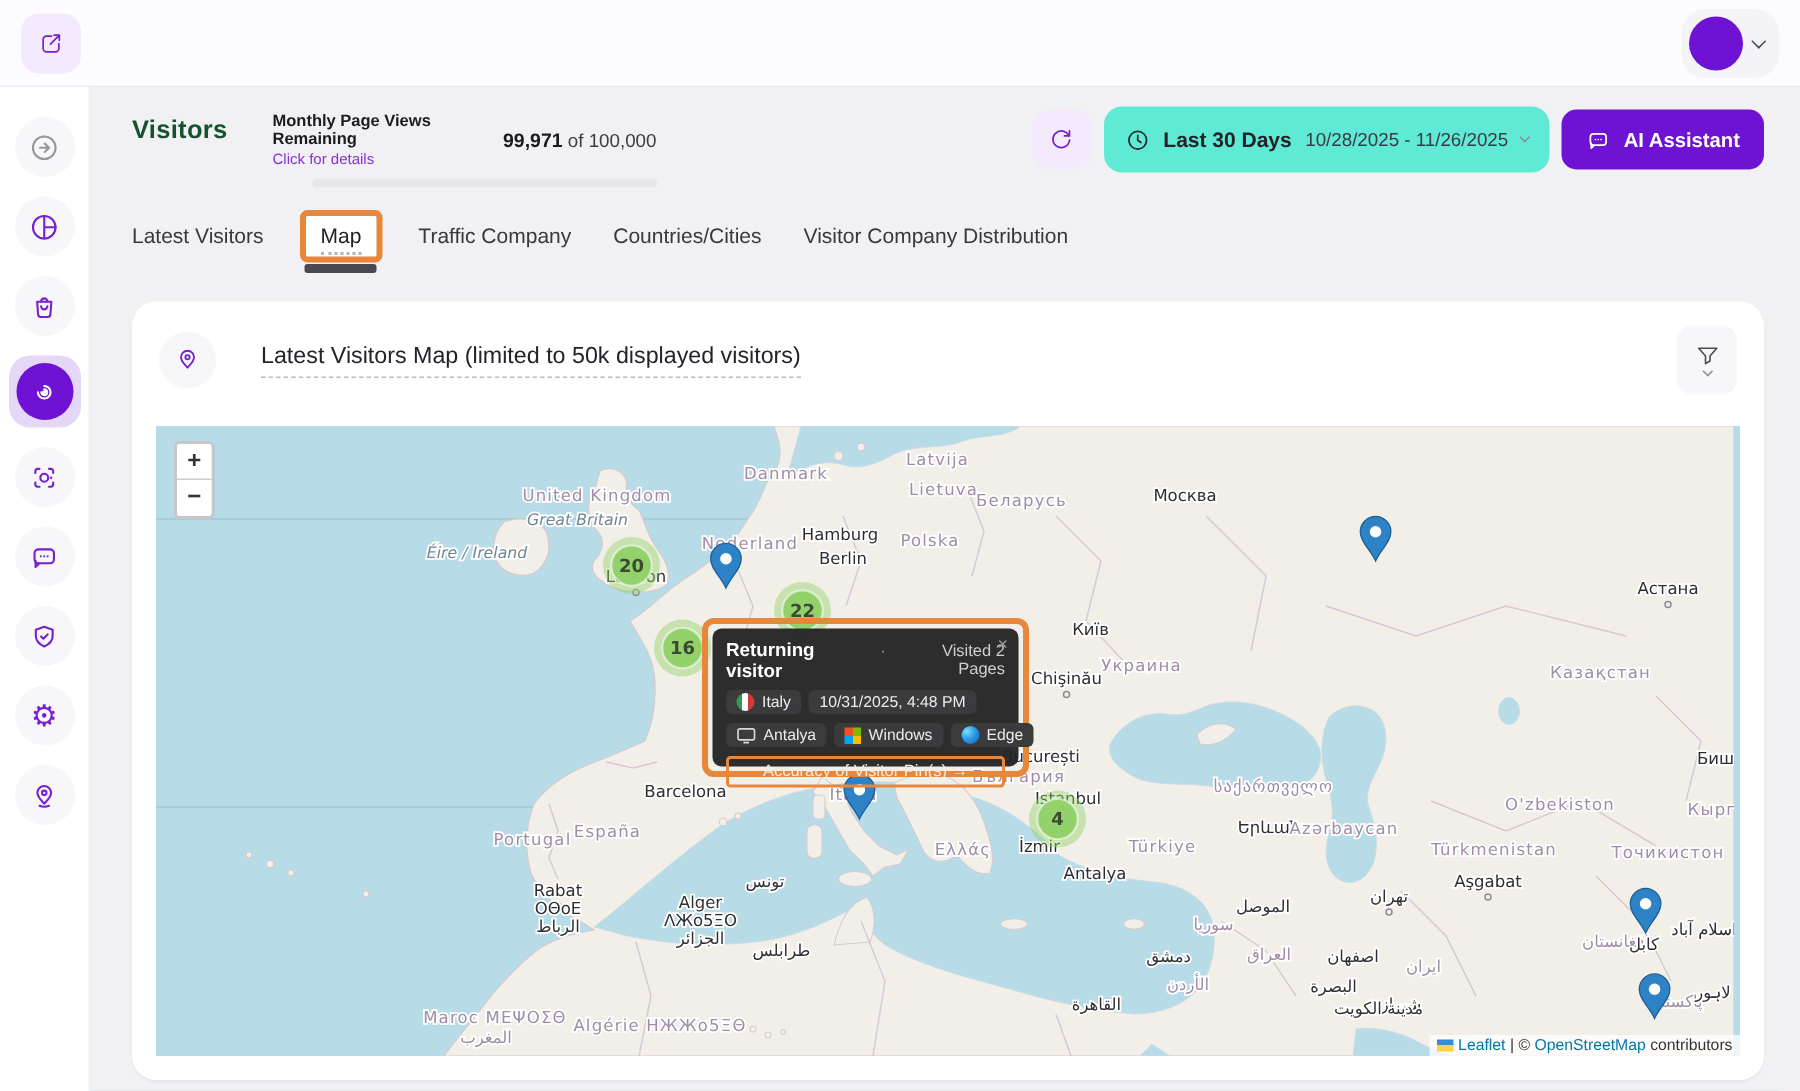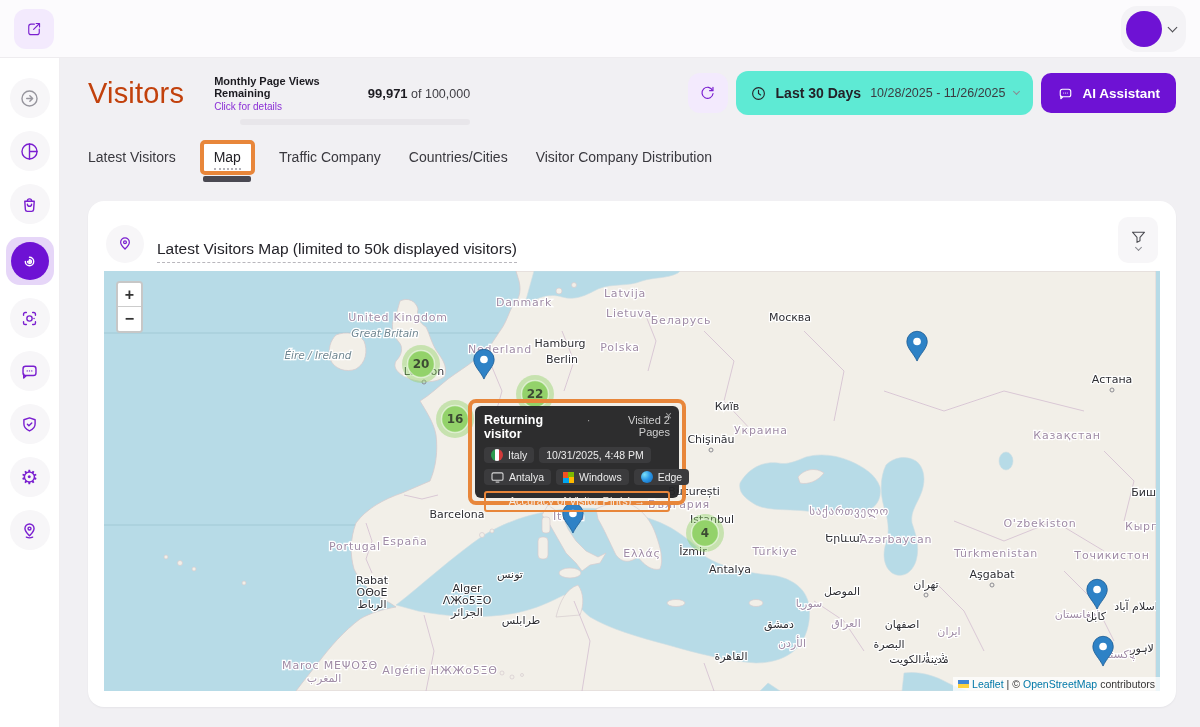--- a/index.html
+++ b/index.html
@@ -35,21 +35,21 @@
   .side-ico.gray{color:#97969e;}
   .side-item.active{width:48px;height:48px;border-radius:14px;background:#e6d6f8;
     display:flex;align-items:center;justify-content:center;}
   .side-item.active .side-ico{background:var(--accent);color:#fff;width:38px;height:38px;}
   .side-ico svg{width:21px;height:21px;fill:none;stroke:currentColor;stroke-width:1.6;
     stroke-linecap:round;stroke-linejoin:round;}
   .side-ico .gear{font-family:"DejaVu Sans",sans-serif;font-size:20px;line-height:1;color:currentColor;}
   
   .main{margin-left:60px;padding:13px 24px 0 28px;}
   .header-row{display:flex;align-items:flex-start;}
-  .page-title{font-size:29px;font-weight:400;color:#c2410c;margin-top:6px;letter-spacing:.2px;}
+  .page-title{font-size:17px;font-weight:700;color:#14532d;margin-top:6px;letter-spacing:.2px;}
   .quota{margin-left:30px;width:256px;margin-top:4px;}
   .quota-top{display:flex;align-items:center;gap:10px;}
   .quota-label{font-size:11px;font-weight:700;color:#1c1b21;}
   .quota-link{font-size:10px;color:#8b2fd6;font-weight:500;cursor:pointer;margin-top:2px;}
   .quota-val{font-size:12.5px;color:#3f3e44;white-space:nowrap;}
   .quota-val b{font-size:13px;color:#1c1b21;}
   .quota-bar{margin-top:7px;height:6px;border-radius:3px;background:#e8e6ea;width:230px;margin-left:26px;}
   .header-right{margin-left:auto;display:flex;align-items:center;gap:8px;}
   .date-pill{height:44px;border-radius:12px;background:#5eead4;display:flex;align-items:center;
     gap:9px;padding:0 14px;cursor:pointer;}
@@ -64,21 +64,21 @@
   .tab .tab-label{position:relative;z-index:2;}
   .tab.active{margin:0 10px;}
   .tab.active .tab-label{font-weight:500;color:#232227;border-bottom:2px dotted #b4b3ba;padding-bottom:3px;}
   .tab.active .annot-box{position:absolute;left:-14px;right:-14px;top:-3px;bottom:0;
     border:4px solid var(--annot);border-radius:5px;background:#fff;z-index:1;}
   .tab.active .indicator{position:absolute;left:50%;transform:translateX(-50%);bottom:-7px;
     width:48px;height:6px;background:#4a4952;border-radius:2px;z-index:0;}
   
   .card{margin-top:26px;background:var(--card);border-radius:16px;padding:14px 16px 16px;
     box-shadow:0 1px 2px rgba(20,20,30,.05);}
-  .card-head{display:flex;align-items:flex-end;gap:13px;padding:2px 2px 8px;}
+  .card-head{display:flex;align-items:center;gap:30px;padding:2px 2px 21px;}
   .card-pin{width:38px;height:38px;border-radius:50%;background:#f7f6f8;flex:none;
     display:flex;align-items:center;justify-content:center;}
   .card-title{font-size:15.5px;color:#242329;border-bottom:1px dashed #b9b7bd;padding-bottom:4px;}
   .filter-btn{margin-left:auto;width:40px;height:46px;border-radius:10px;background:#f7f6f8;
     display:flex;flex-direction:column;align-items:center;justify-content:center;gap:3px;cursor:pointer;}
   
   .map{position:relative;height:420px;background:#b7dbe7;overflow:hidden;}
   .map svg.base{position:absolute;inset:0;}
   .map text{font-family:"DejaVu Sans",sans-serif;paint-order:stroke;stroke:#fff;stroke-width:2.4px;}
   .lbl-city{font-size:11px;fill:#2e2e33;}

